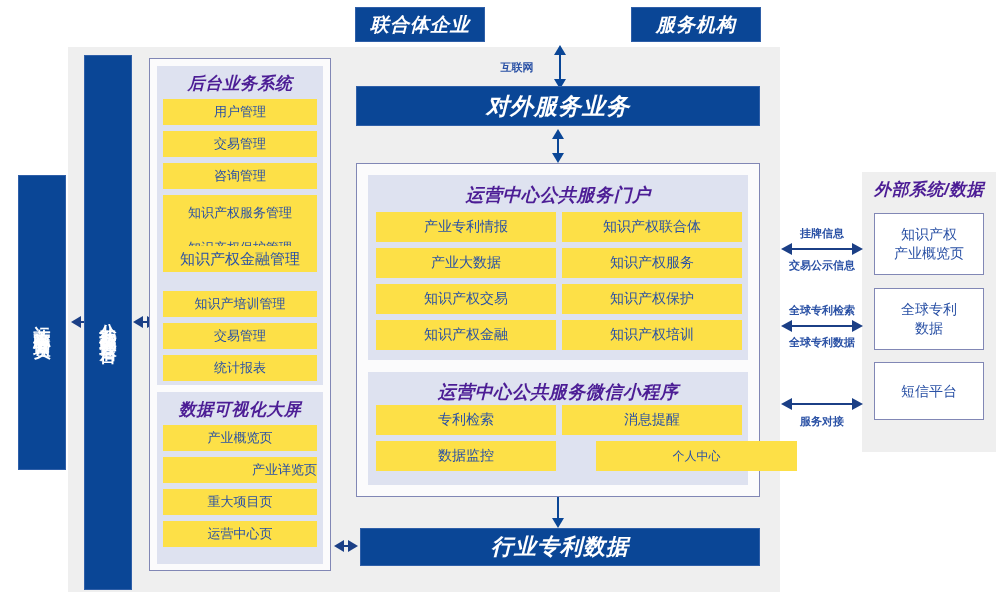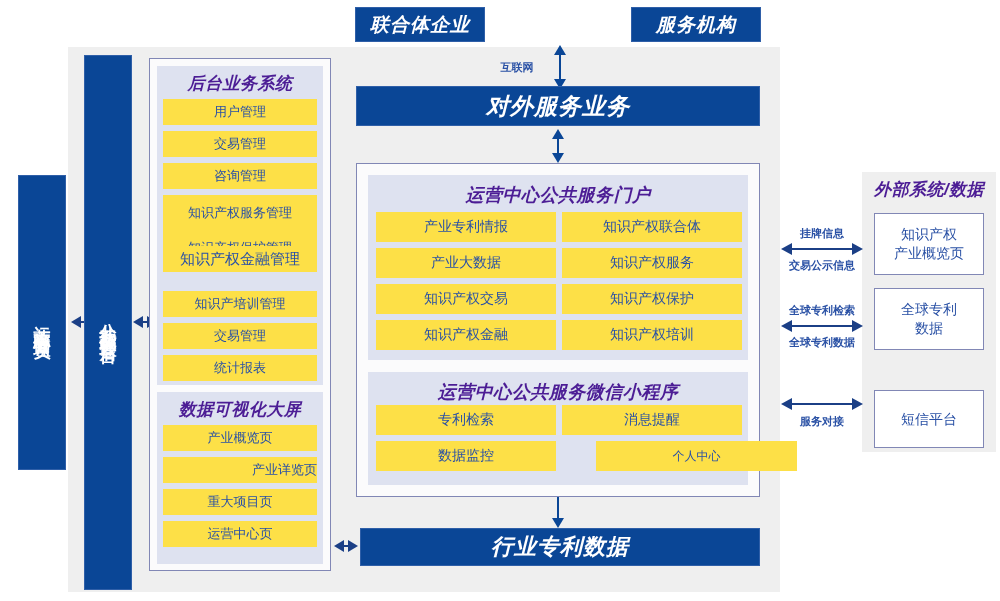--- a/index.html
+++ b/index.html
@@ -280,21 +280,21 @@
       <div>知识产权</div>
       <div>产业概览页</div>
     </div>
   </div>
   <div class="abs ext-box" style="left:874px;top:288px;width:110px;height:62px;font-size:14px;">
     <div>
       <div>全球专利</div>
       <div>数据</div>
     </div>
   </div>
-  <div class="abs ext-box" style="left:874px;top:390px;width:110px;height:58px;font-size:14px;">
+  <div class="abs ext-box" style="left:874px;top:362px;width:110px;height:58px;font-size:14px;">
     <div>
       <div>短信平台</div>
     </div>
   </div>
 
   <div class="abs conn-label" style="left:779px;top:226px;width:86px;">挂牌信息</div>
   <div class="abs" style="left:780px;top:241px;">
     <svg width="84" height="16" viewBox="0 0 84 16">
       <path d="M1 8 L12 2 L12 14 Z" fill="#1b3f86"></path>
       <path d="M83 8 L72 2 L72 14 Z" fill="#1b3f86"></path>

